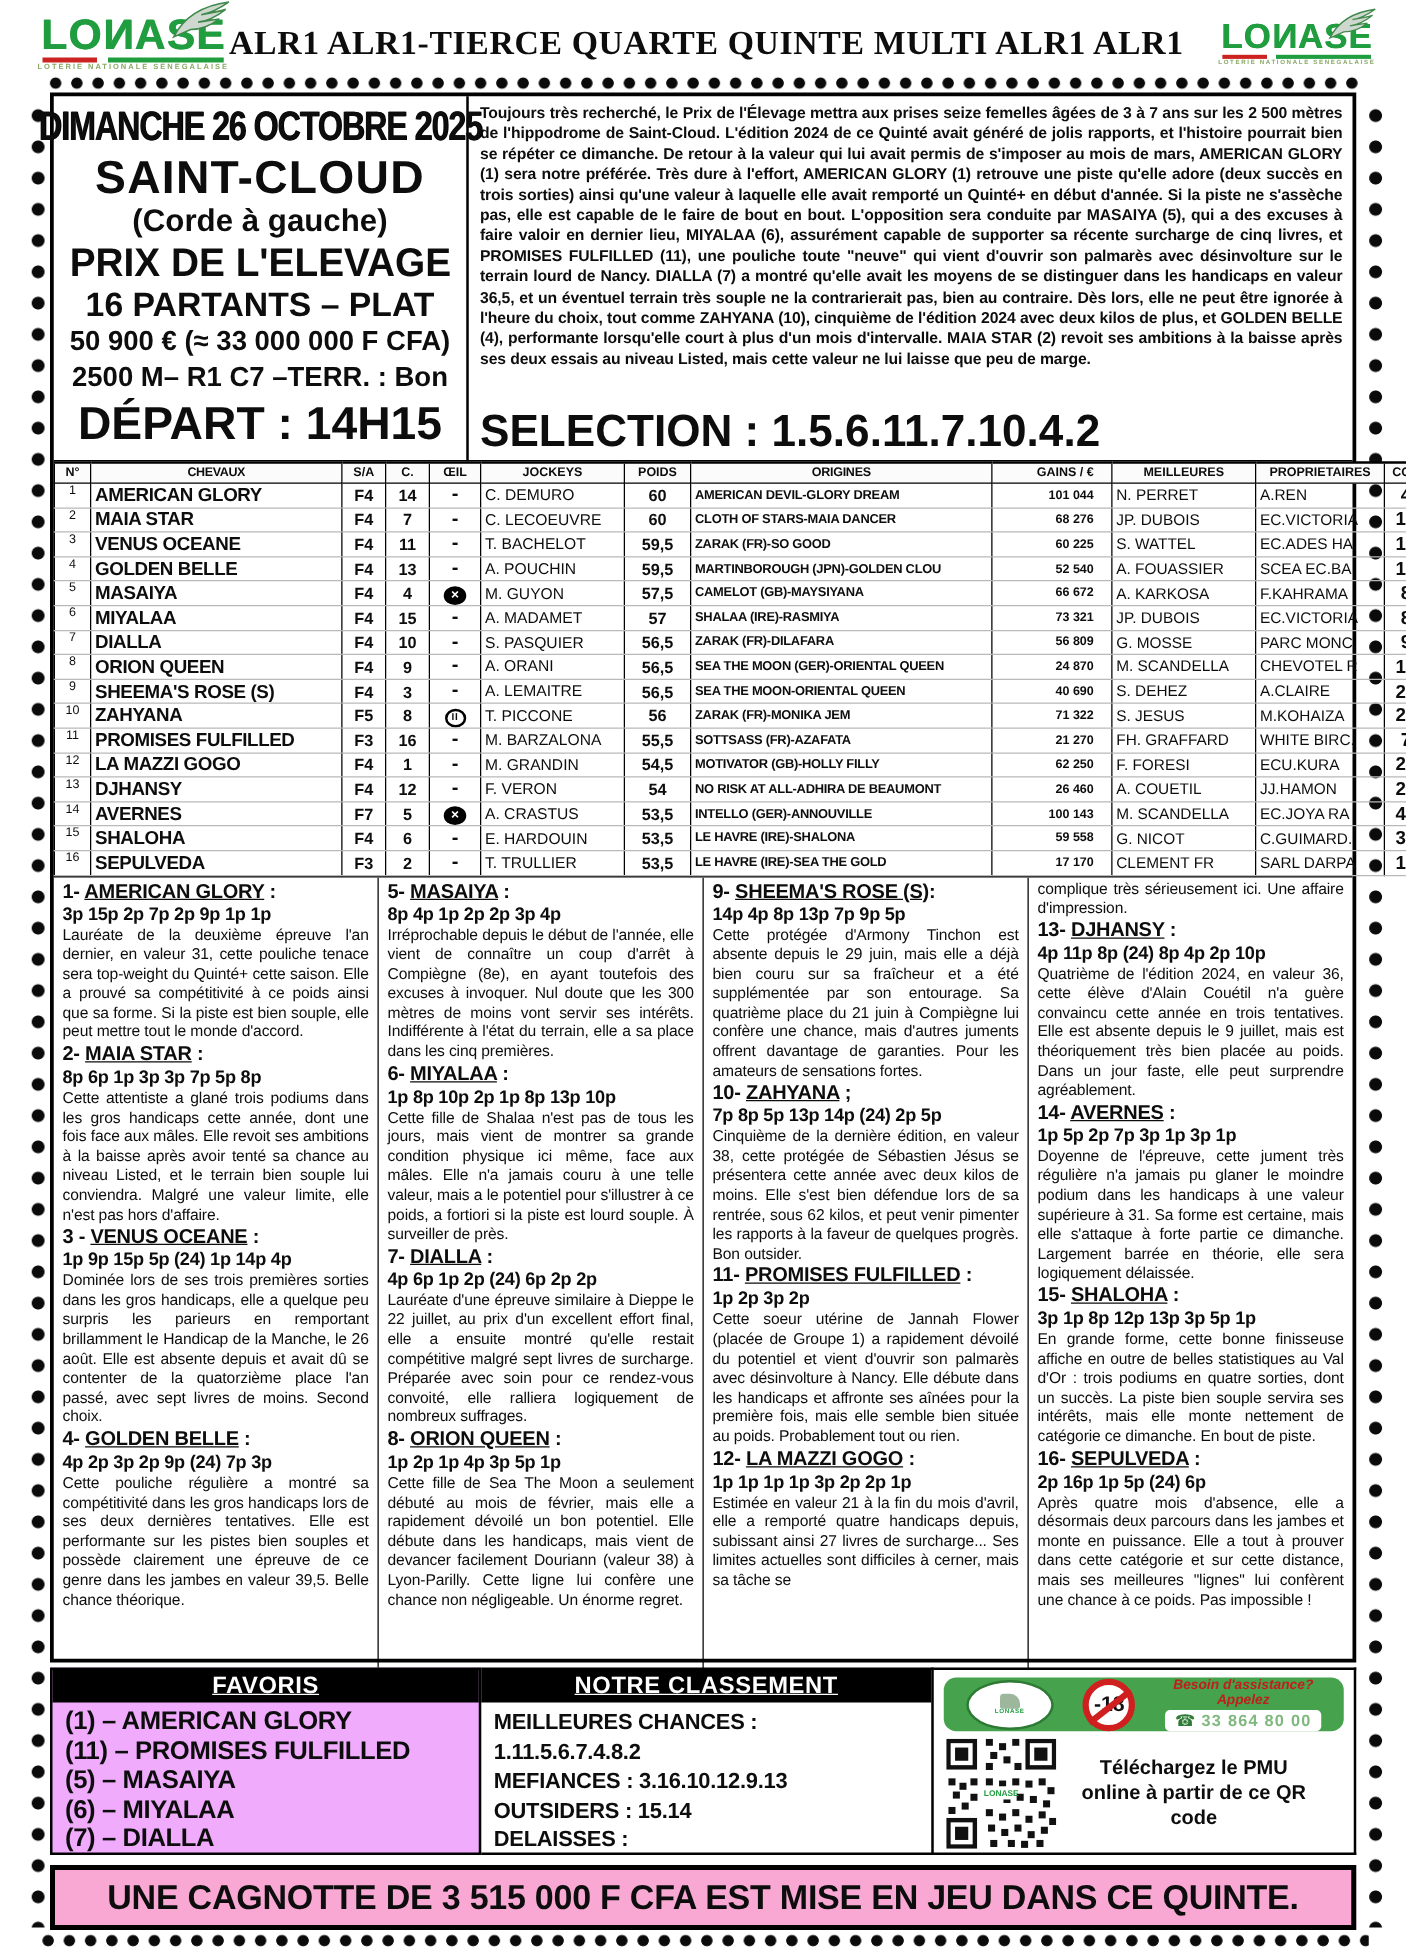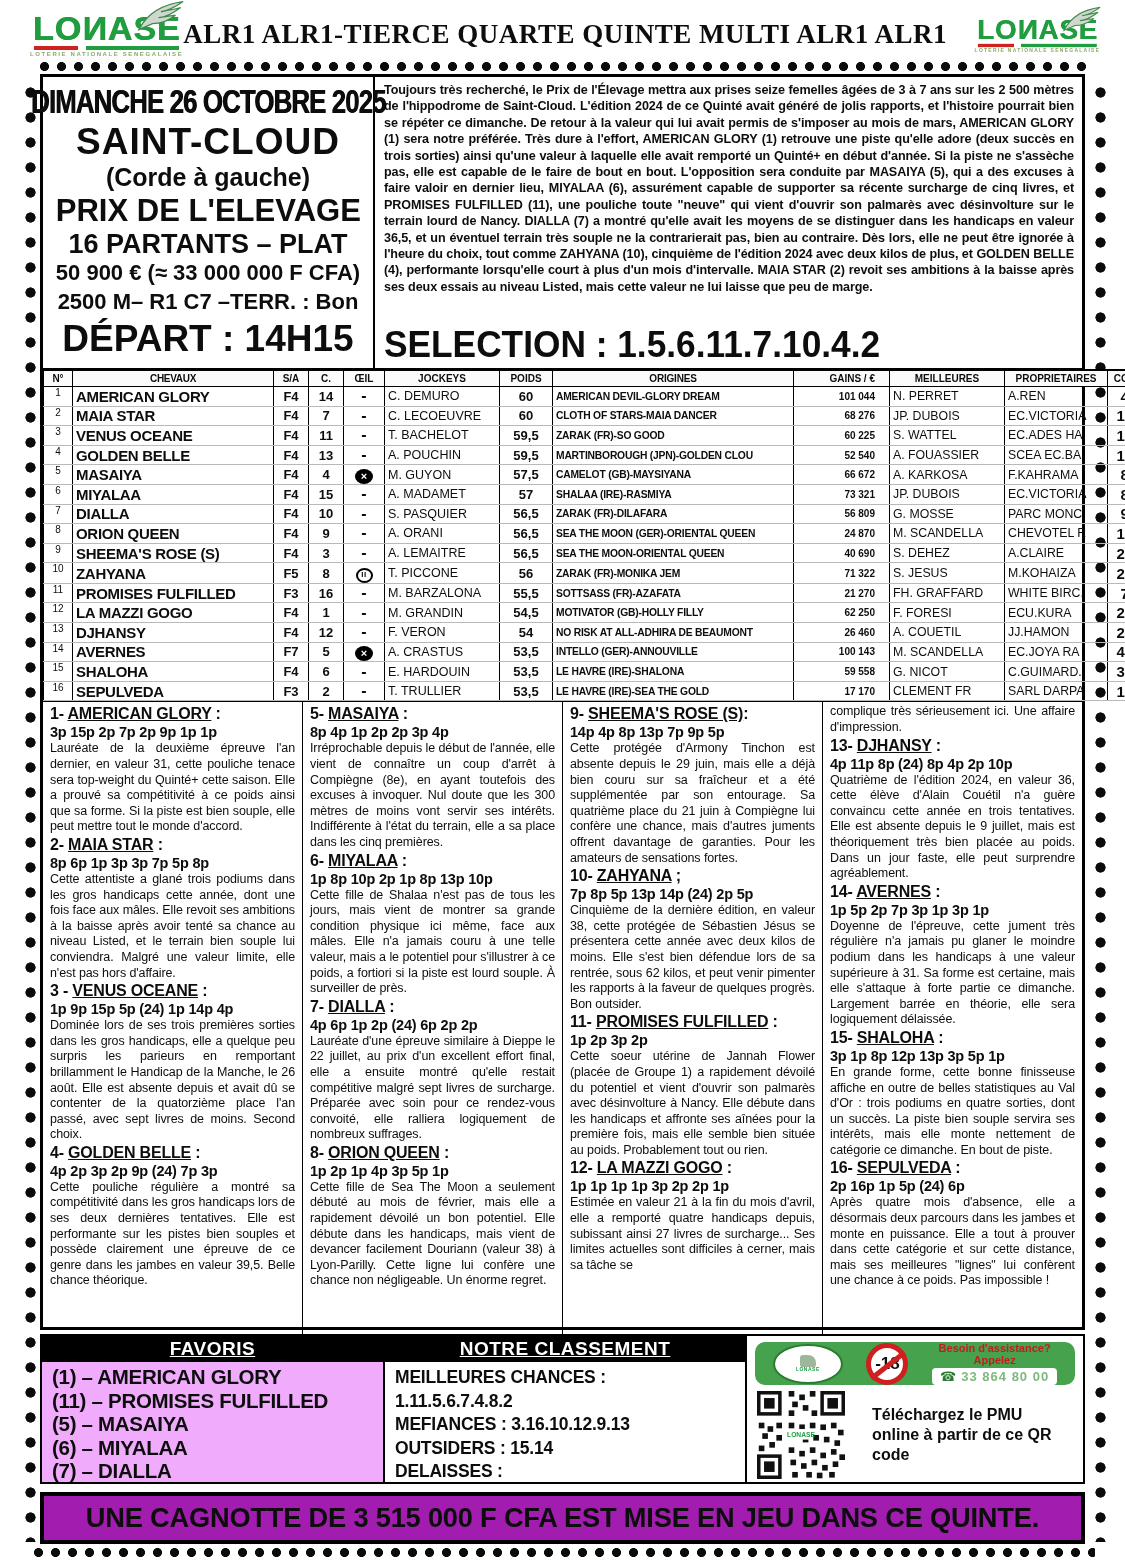--- a/index.html
+++ b/index.html
@@ -89,31 +89,31 @@
   .cls-line{font-weight:800;font-size:17.5px;line-height:23.5px;letter-spacing:-.2px;white-space:nowrap;}
   .promo-box{flex:1;border:2px solid #000;border-left:none;box-sizing:border-box;padding:6px 8px;display:flex;flex-direction:column;gap:6px;}
   .green-banner{background:#46a24c;border-radius:10px;height:50px;display:flex;align-items:center;justify-content:space-around;padding:0 6px;}
   .rg-badge{width:66px;height:36px;background:#fff;border:2px solid #2c7a33;border-radius:50%;display:flex;align-items:center;justify-content:center;flex-direction:column;line-height:1;}
   .rg-badge .thumb{width:16px;height:12px;background:#9db79d;border-radius:3px 8px 2px 2px;}
   .rg-badge .rg-txt{font-size:5px;color:#1f9d3f;font-weight:800;letter-spacing:.5px;}
   .m18{position:relative;width:42px;height:42px;background:#fff;border:5px solid #cf1f1f;border-radius:50%;
        display:flex;align-items:center;justify-content:center;font-weight:900;font-size:17px;color:#111;box-sizing:border-box;}
   .m18::after{content:"";position:absolute;left:-4px;top:15px;width:42px;height:5px;background:#cf1f1f;transform:rotate(-38deg);}
   .assist{display:flex;flex-direction:column;align-items:center;gap:2px;}
-  .assist .a1{color:#c21d1d;font-weight:800;font-size:11px;line-height:1.1;text-align:center;}
+  .assist .a1{color:#c21d1d;font-weight:800;font-size:11px;line-height:1.1;text-align:center;font-style:italic;}
   .phone-pill{background:#fff;border-radius:4px;padding:1px 8px;display:flex;align-items:center;gap:5px;}
   .phone-icon{color:#2c7a33;font-size:13px;}
   .phone-num{color:#7fb87f;font-weight:900;font-size:13px;letter-spacing:1px;}
-  .qr-row{display:flex;align-items:center;gap:27px;padding-left:2px;}
+  .qr-row{display:flex;align-items:center;gap:10px;padding-left:2px;text-align:center;}
   .qr{width:88px;height:88px;}
   .qr-caption{font-weight:700;font-size:16px;line-height:20px;width:200px;}
 
   
   .cagnotte{position:absolute;top:1492px;left:40px;width:1045px;height:52px;border:4px solid #000;box-sizing:border-box;
-            display:flex;align-items:center;justify-content:center;background:#a21caf;}
+            display:flex;align-items:center;justify-content:center;background:#f9a8d4;}
   .cagnotte div{font-weight:800;font-size:27.5px;letter-spacing:-.2px;white-space:nowrap;transform:scaleX(.99);}
 </style>
 </head>
 <body>
 
 <div class="page">
 
   <div class="hdr">
     <div class="logo">
       <svg class="wing" viewBox="0 0 60 40">

